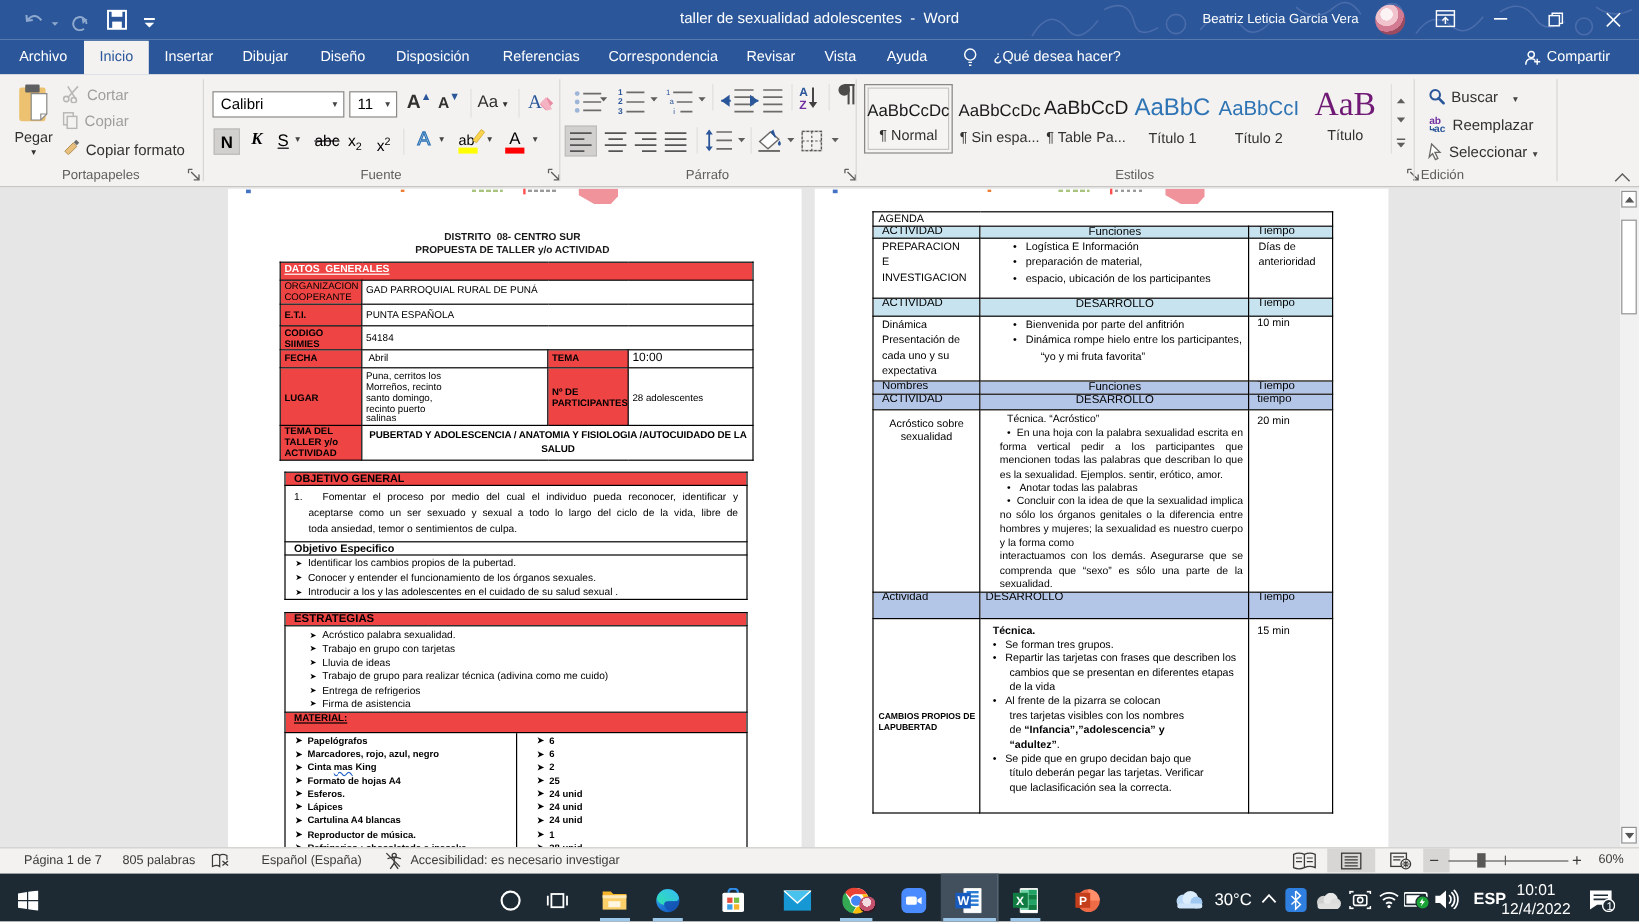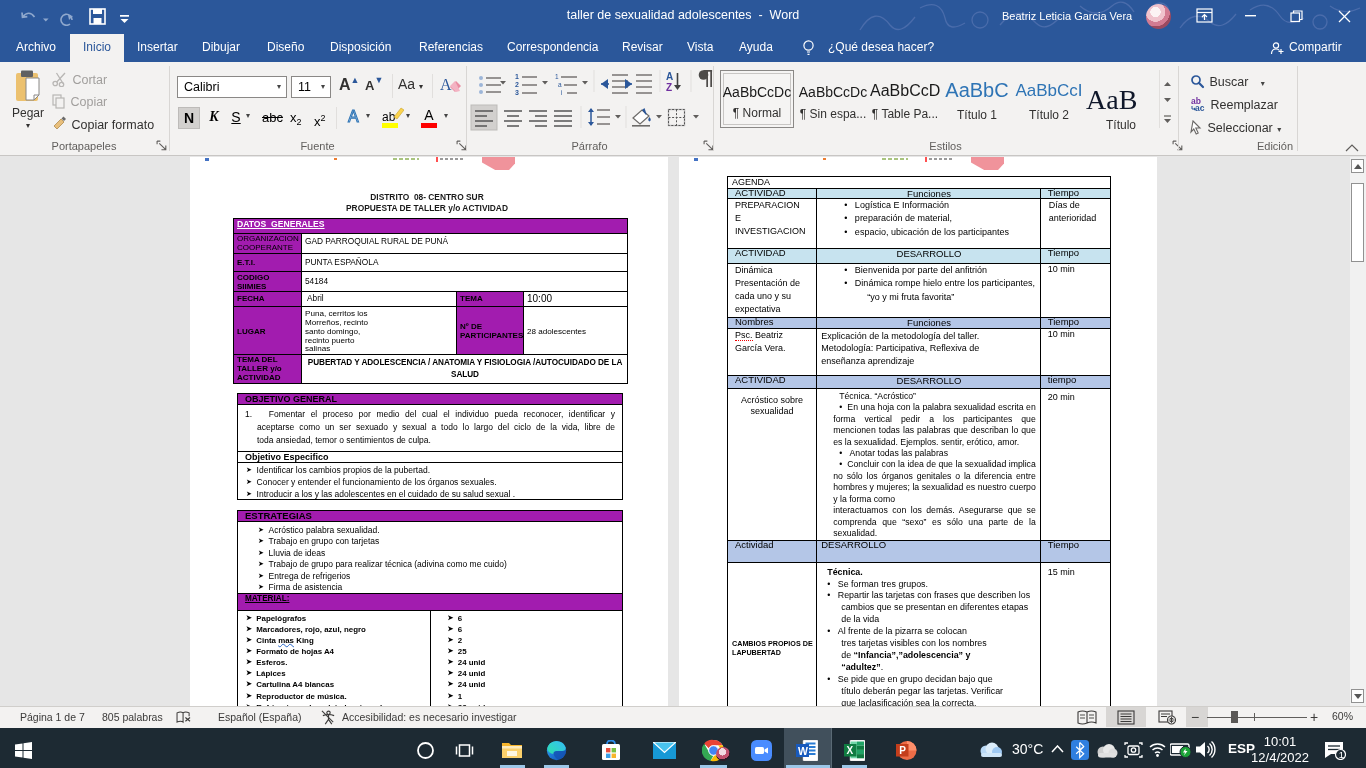--- a/index.html
+++ b/index.html
@@ -21,21 +21,21 @@
 
 #docarea{position:absolute;left:0;top:157px;width:1366px;height:549px;background:#e6e6e6;overflow:hidden}
 .page{position:absolute;background:#fff;top:0;height:560px}
 
 #statusbar{position:absolute;left:0;top:706px;width:1366px;height:22px;background:#f3f2f1;border-top:1px solid #d0cecb;font-size:10.5px;color:#3b3a39}
 
 #taskbar{position:absolute;left:0;top:728px;width:1366px;height:40px;background:#1d2a33}
 
 table{border-collapse:collapse}
 td{vertical-align:top;overflow:hidden}
-.blue{background:#a21caf}
+.blue{background:#ef4444}
 .cyan{background:#c7e3ef}
 .peri{background:#b4c6e7}
 .tb{border:1px solid #000;padding:1px 2px 0 3px}
 .tb2{border:1px solid #000;padding:0 2px 0 3px}
 table.abs{border:1.5px solid #000}
 .arr{font-size:7px;vertical-align:0.5px}
 #pageR td{font-size:9px}
 #pageR .hd{text-align:center;padding-top:1px}
 #pageR .peri, #pageR .cyan{font-size:9.5px;line-height:8.6px}
 .jl{text-align:justify;text-align-last:justify}
@@ -209,25 +209,20 @@
                 <div style="padding-left:36px;text-indent:-13px">•&nbsp;&nbsp;&nbsp;Dinámica rompe hielo entre los participantes,</div>
                 <div style="padding-left:46px">“yo y mi fruta favorita”</div>
               </td>
           <td class="tb2" style="padding-left:7px">10 min</td>
             </tr>
         <tr style="height:9px">
               <td class="tb2 peri" style="padding-left:7px">Nombres</td>
               <td class="tb2 peri hd">Funciones</td>
               <td class="tb2 peri" style="padding-left:7px">Tiempo</td>
             </tr>
-        <tr style="height:47px">
-              <td class="tb2" style="padding-left:7px;line-height:13px"><span style="border-bottom:1.5px dotted #e00">Psc.</span> Beatriz<br>García Vera.</td>
-          <td class="tb2" style="padding-left:4px;line-height:12.6px;padding-top:1px">Explicación de la metodología del taller.<br>Metodología: Participativa, Reflexiva de<br>enseñanza aprendizaje</td>
-          <td class="tb2" style="padding-left:7px">10 min</td>
-            </tr>
         <tr style="height:13px">
               <td class="tb2 peri" style="padding-left:7px">ACTIVIDAD</td>
               <td class="tb2 peri hd">DESARROLLO</td>
               <td class="tb2 peri" style="padding-left:7px">tiempo</td>
             </tr>
         <tr style="height:150px">
               <td class="tb2" style="padding:6px 3px 0 3px;text-align:center;line-height:11.5px">Acróstico sobre sexualidad</td>
           <td class="tb2" style="padding:2px 4px 0 16px;line-height:11.45px;font-size:8.7px">
             <div style="padding-left:6px">Técnica. “Acróstico”</div>
             <div class="jl" style="padding-left:6px">•&nbsp;&nbsp;En una hoja con la palabra sexualidad escrita en</div>
@@ -598,21 +593,21 @@
       </div>
       <div class="abs" style="left:229px;top:10px;width:70px;height:56px">
         <div style="font-size:20px;text-align:center;margin-top:7px;color:#2e74b5">AaBbC</div>
         <div style="font-size:12px;text-align:center;margin-top:6px;color:#323130">Título 1</div>
       </div>
       <div class="abs" style="left:301px;top:10px;width:70px;height:56px">
         <div style="font-size:17px;text-align:center;margin-top:9px;color:#2e74b5">AaBbCcI</div>
         <div style="font-size:12px;text-align:center;margin-top:7px;color:#323130">Título 2</div>
       </div>
       <div class="abs" style="left:373px;top:10px;width:70px;height:56px">
-        <div style="font-family:'Liberation Serif',serif;font-size:28px;margin-top:12px;color:#0f172a">AaB</div>
+        <div style="font-family:'Liberation Serif',serif;font-size:28px;text-align:center;margin-top:0;color:#701a75">AaB</div>
         <div style="font-size:12px;text-align:center;margin-top:2px;color:#323130">Título</div>
       </div>
       <div class="abs" style="left:446px;top:8px;width:14px;height:58px;border-left:1px solid #e1dfdd">
         <svg width="14" height="58" viewBox="0 0 14 58">
             <path d="M4 16 l3.5 -4 3.5 4z" fill="#605e5c"></path>
             <path d="M4 28 l3.5 4 3.5 -4z" fill="#605e5c"></path>
             <line x1="4" y1="46" x2="11" y2="46" stroke="#605e5c" stroke-width="1.2"></line>
             <path d="M4 49 l3.5 4 3.5 -4z" fill="#605e5c"></path>
           </svg>
       </div>
@@ -631,21 +626,21 @@
       <div style="height:23px"><svg width="16" height="15" viewBox="0 0 16 15" style="vertical-align:-3px">
             <text x="1" y="7" font-size="8.5" font-weight="bold" fill="#7030a0" font-family="Liberation Sans">ab</text>
             <text x="5" y="14" font-size="8.5" font-weight="bold" fill="#2b579a" font-family="Liberation Sans">ac</text>
             <path d="M2 9 v3 h2" fill="none" stroke="#2b579a" stroke-width="1"></path>
             <path d="M4 10.5 l2.2 1.5 l-2.2 1.5z" fill="#2b579a"></path>
           </svg> <span class="rbtn-txt" style="font-size:12.5px">Reemplazar</span></div>
       <div style="height:23px"><svg width="13" height="15" viewBox="0 0 13 15" style="vertical-align:-3px">
             <path d="M3 1 l7 7 h-4.2 l2.4 5 -2 1 -2.4 -5 -2.8 3z" fill="#fff" stroke="#6a6866" stroke-width="1.1"></path>
           </svg> <span class="rbtn-txt" style="font-size:12.5px">Seleccionar</span> <span style="font-size:8px;color:#444">▾</span></div>
     </div>
-    <div class="grplabel" style="left:1215px;width:120px">Edición</div>
+    <div class="grplabel" style="left:1142px;width:120px">Edición</div>
     <div class="gsep" style="left:1297px"></div>
     <svg class="abs" style="left:1345px;top:82px" width="14" height="8" viewBox="0 0 14 8" fill="none" stroke="#605e5c" stroke-width="1.2">
         <path d="M1 7 L7 1 L13 7"></path>
       </svg>
   </div>
   <div id="statusbar">
     <div class="abs" style="left:20px;top:4px">Página 1 de 7</div>
     <div class="abs" style="left:102px;top:4px">805 palabras</div>
     <svg class="abs" style="left:176px;top:4px" width="16" height="13" viewBox="0 0 17 14" fill="none" stroke="#3b3a39" stroke-width="1.1">
       <path d="M1 2 q4 -2 6.5 0 v10 q-2.5 -2 -6.5 0z M7.5 2 q2.5 -2 6.5 0 v4"></path>

